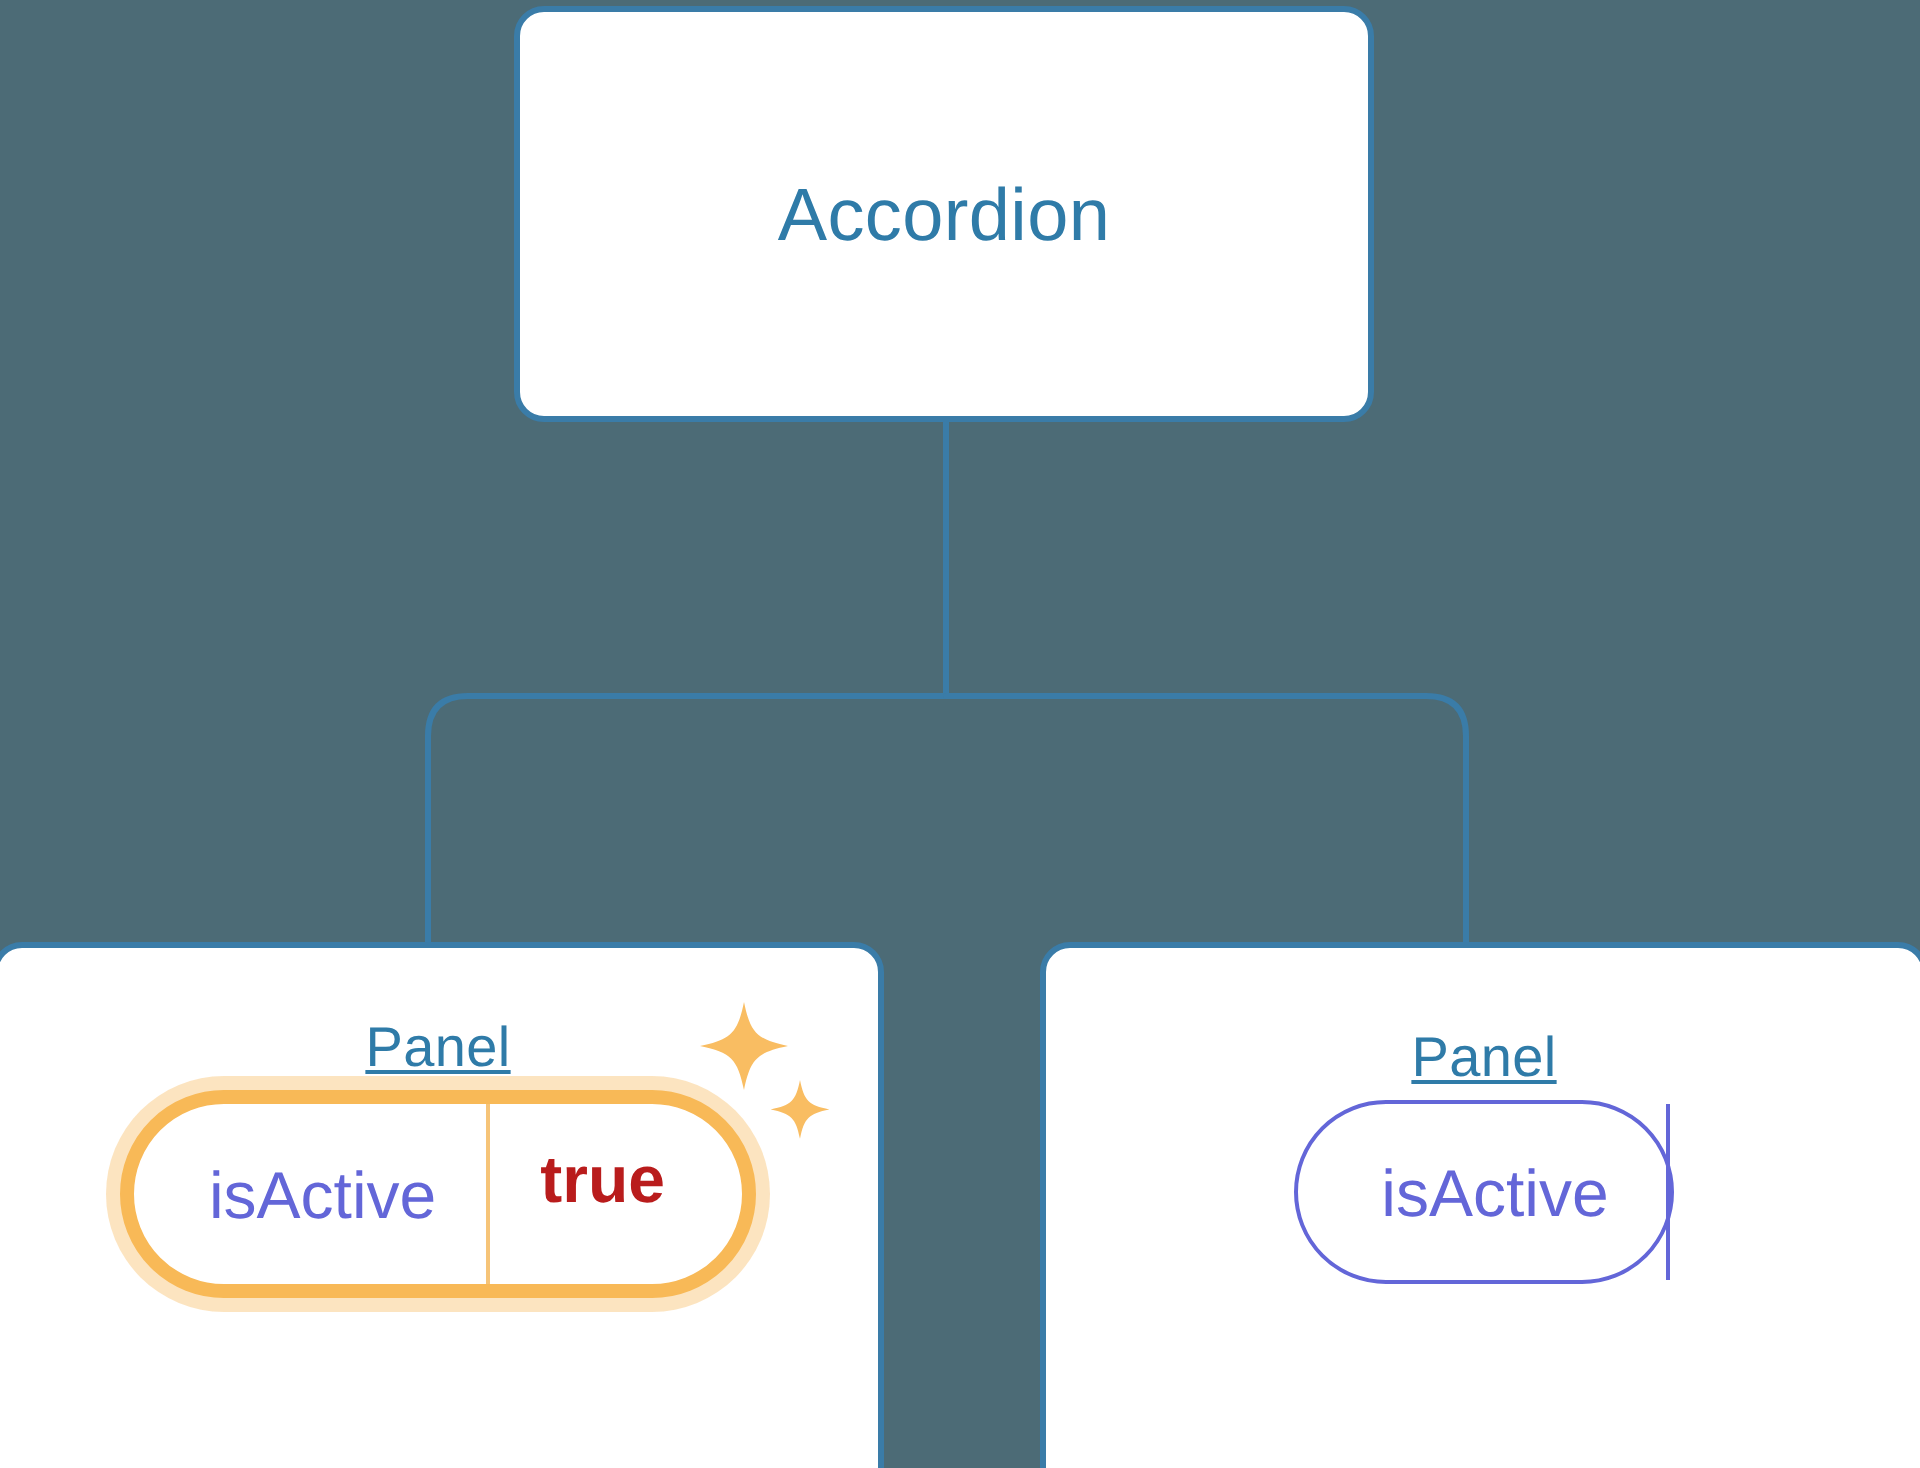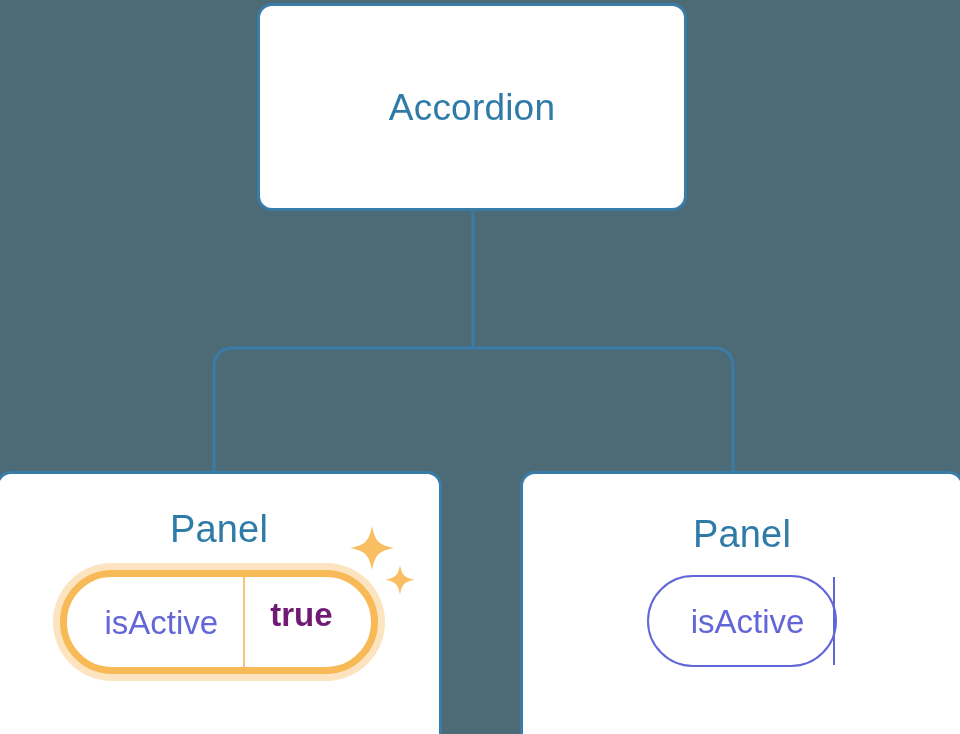--- a/index.html
+++ b/index.html
@@ -72,27 +72,28 @@
   .node-title {
     color: #2f7ba8;
     font-size: 37px;
     font-weight: 400;
     letter-spacing: 0.2px;
     line-height: 1;
     user-select: none;
   }
 
   .node-title.node-title-small {
-    font-size: 38px;
+    font-size: 28px;
+    text-decoration: underline;
   }
 
   
   .prop-pill-wrap {
     position: relative;
-    margin-top: 22px;
+    margin-top: 7px;
     display: flex;
     align-items: center;
     justify-content: center;
   }
 
   .prop-pill {
     display: flex;
     align-items: stretch;
     background: #ffffff;
     box-sizing: border-box;
@@ -138,21 +139,21 @@
   }
   .prop-pill.highlighted .prop-key {
     padding: 0 25px 0 37px;
     border-right: 2px solid #f6c478;
     color: #6366d8;
     font-size: 33px;
     font-weight: 400;
   }
   .prop-pill.highlighted .prop-val {
     padding: 0 38px 16px 25px;
-    color: #701a75;
+    color: #b91c1c;
     font-size: 33px;
     font-weight: 700;
   }
 
   
   .sparkle-cluster {
     position: absolute;
     right: -38px;
     top: -46px;
     width: 70px;

